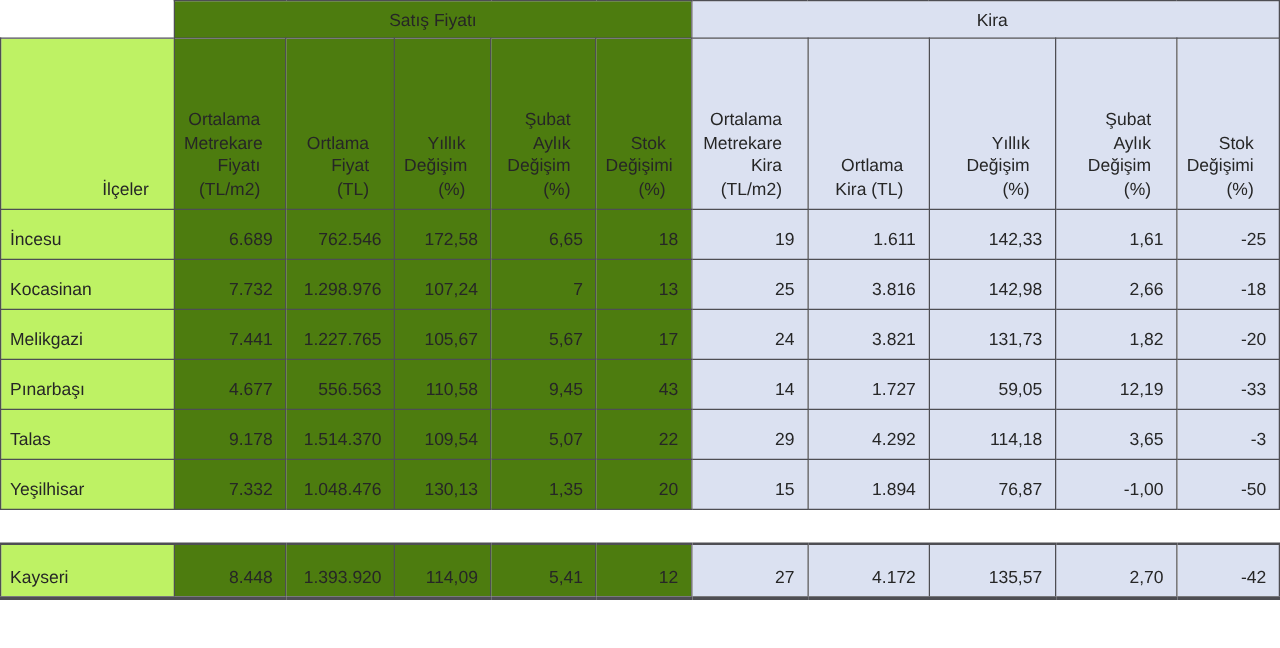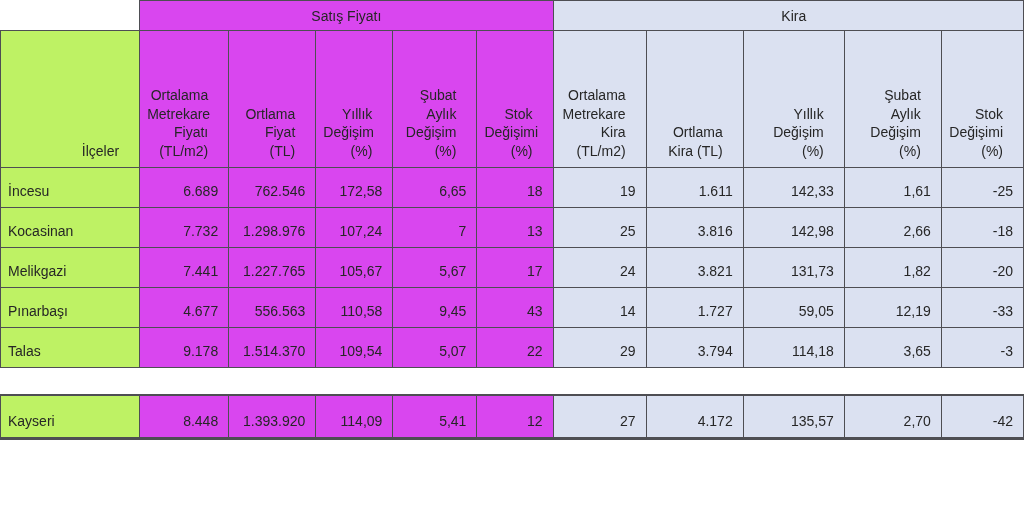--- a/index.html
+++ b/index.html
@@ -20,21 +20,21 @@
   tr.section-row td.band,
   tr.header-row th,
   tbody.data td { border: 1px solid #4e4e53; }
 
   
   td.corner { border: none; background: #ffffff; }
 
   
   tr.section-row { height: 30px; }
   td.band { text-align: center; vertical-align: middle; font-weight: 400; }
-  .bg-sale { background: #d946ef; }
+  .bg-sale { background: #4d7c0f; }
   .bg-rent { background: #dbe1f1; padding-left: 12px; }
   .bg-name { background: #bef264; }
 
   
   tr.header-row { height: 137px; }
   tr.header-row th {
     vertical-align: bottom; text-align: right;
     font-weight: 400; padding: 6px 20px 7px 7px; line-height: 1.32;
   }
 
@@ -144,24 +144,37 @@
         <td class="bg-rent cell">-33</td>
       </tr>
       <tr>
         <td class="bg-name name-cell">Talas</td>
         <td class="bg-sale cell">9.178</td>
         <td class="bg-sale cell">1.514.370</td>
         <td class="bg-sale cell">109,54</td>
         <td class="bg-sale cell">5,07</td>
         <td class="bg-sale cell">22</td>
         <td class="bg-rent cell">29</td>
-        <td class="bg-rent cell">3.794</td>
+        <td class="bg-rent cell">4.292</td>
         <td class="bg-rent cell">114,18</td>
         <td class="bg-rent cell">3,65</td>
         <td class="bg-rent cell">-3</td>
+      </tr>
+      <tr>
+        <td class="bg-name name-cell">Yeşilhisar</td>
+        <td class="bg-sale cell">7.332</td>
+        <td class="bg-sale cell">1.048.476</td>
+        <td class="bg-sale cell">130,13</td>
+        <td class="bg-sale cell">1,35</td>
+        <td class="bg-sale cell">20</td>
+        <td class="bg-rent cell">15</td>
+        <td class="bg-rent cell">1.894</td>
+        <td class="bg-rent cell">76,87</td>
+        <td class="bg-rent cell">-1,00</td>
+        <td class="bg-rent cell">-50</td>
       </tr>
     </tbody>
 
   <tbody>
     <tr class="spacer">
       <td colspan="11"></td>
     </tr>
   </tbody>
 
   <tbody class="data summary" id="summary-row">

